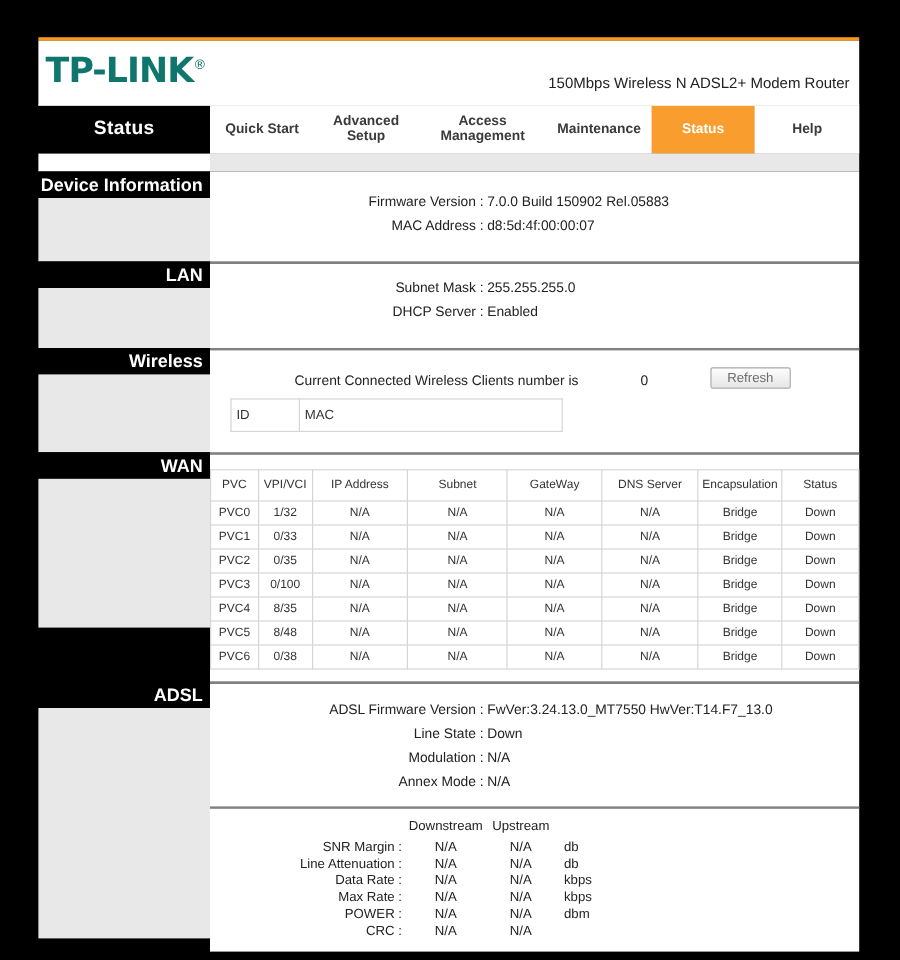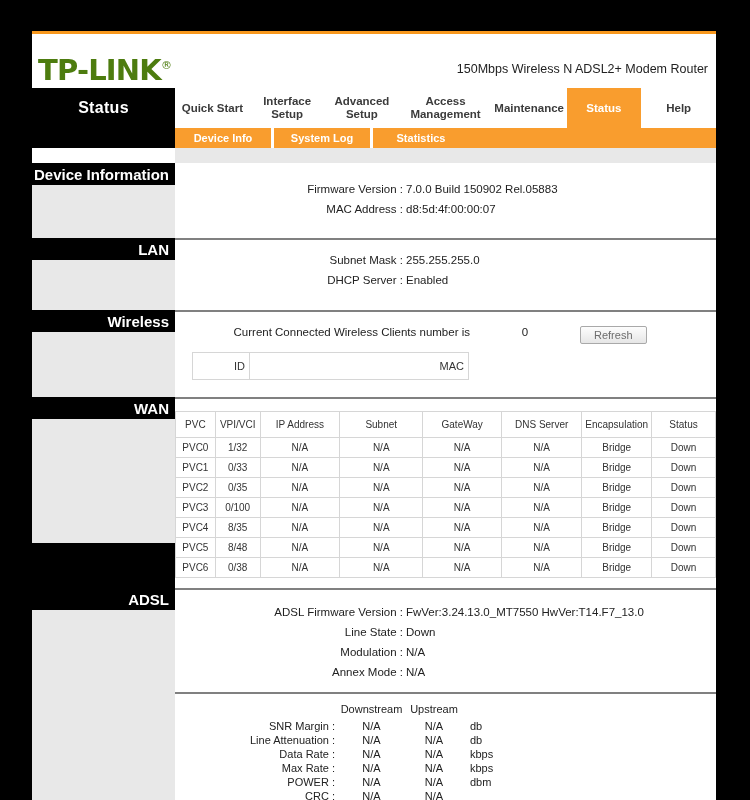--- a/index.html
+++ b/index.html
@@ -33,24 +33,24 @@
   
   .brandbar {
     height: 53px;
     background: #ffffff;
     position: relative;
     border-bottom: 1px solid #ffffff;
   }
   .logo {
     position: absolute;
     left: 6px;
-    top: 19px;
+    top: 7px;
     font-size: 29px;
     font-weight: bold;
-    color: #4d7c0f;
+    color: #0f766e;
     letter-spacing: -0.8px;
     font-family: "DejaVu Sans", sans-serif;
   }
   .logo .reg {
     font-size: 11px;
     vertical-align: super;
     font-weight: normal;
     letter-spacing: 0;
   }
   .model {
@@ -195,24 +195,24 @@
     text-align: right;
     padding-right: 3px;
   }
   .infoline .val {
     text-align: left;
   }
 
   
   .wireless-line {
     display: flex;
-    align-items: flex-start;
+    align-items: flex-end;
     font-size: 11.5px;
     color: #222;
-    padding: 14px 0 8px 5px;
+    padding: 14px 0 8px 17px;
   }
   .wireless-line .wl-text {
     width: 290px;
     text-align: right;
   }
   .wireless-line .wl-count {
     width: 110px;
     text-align: center;
   }
   .btn {
@@ -226,21 +226,21 @@
     cursor: pointer;
   }
 
   table.grid {
     border-collapse: collapse;
     font-size: 11px;
     color: #333;
   }
   table.grid td, table.grid th {
     border: 1px solid #d6d6d6;
-    text-align: right;
+    text-align: left;
     font-weight: normal;
     padding: 3px 4px;
     background: #fff;
   }
 
   .mactable {
     margin: 0 0 12px 17px;
   }
   .mactable td { height: 20px; }
   .mactable .c-id { width: 48px; }
@@ -295,37 +295,28 @@
 
   <div class="brandbar">
     <div class="logo"><span>TP-LINK</span><span class="reg">®</span></div>
     <div class="model">150Mbps Wireless N ADSL2+ Modem Router</div>
   </div>
 
   <div class="navrow">
     <div class="page-title">Status</div>
     <div class="tabs">
       <div class="tab">Quick Start</div>
-      <div class="tab">Interface Setup</div>
       <div class="tab">Advanced Setup</div>
       <div class="tab wide">Access Management</div>
       <div class="tab">Maintenance</div>
       <div class="tab active">Status</div>
       <div class="tab">Help</div>
     </div>
   </div>
 
-  <div class="subrow">
-    <div class="sub-left"></div>
-    <div class="subnav">
-      <div class="subtab">Device Info</div>
-      <div class="subtab">System Log</div>
-      <div class="subtab">Statistics</div>
-    </div>
-  </div>
 
   <div class="spacerrow">
     <div class="spacer-left"></div>
     <div class="spacer-right"></div>
   </div>
 
   <div class="bodyrow">
     <div class="leftcol">
       <div class="sec-label">Device Information</div>
       <div class="sec-pad" style="height:53px"></div>

